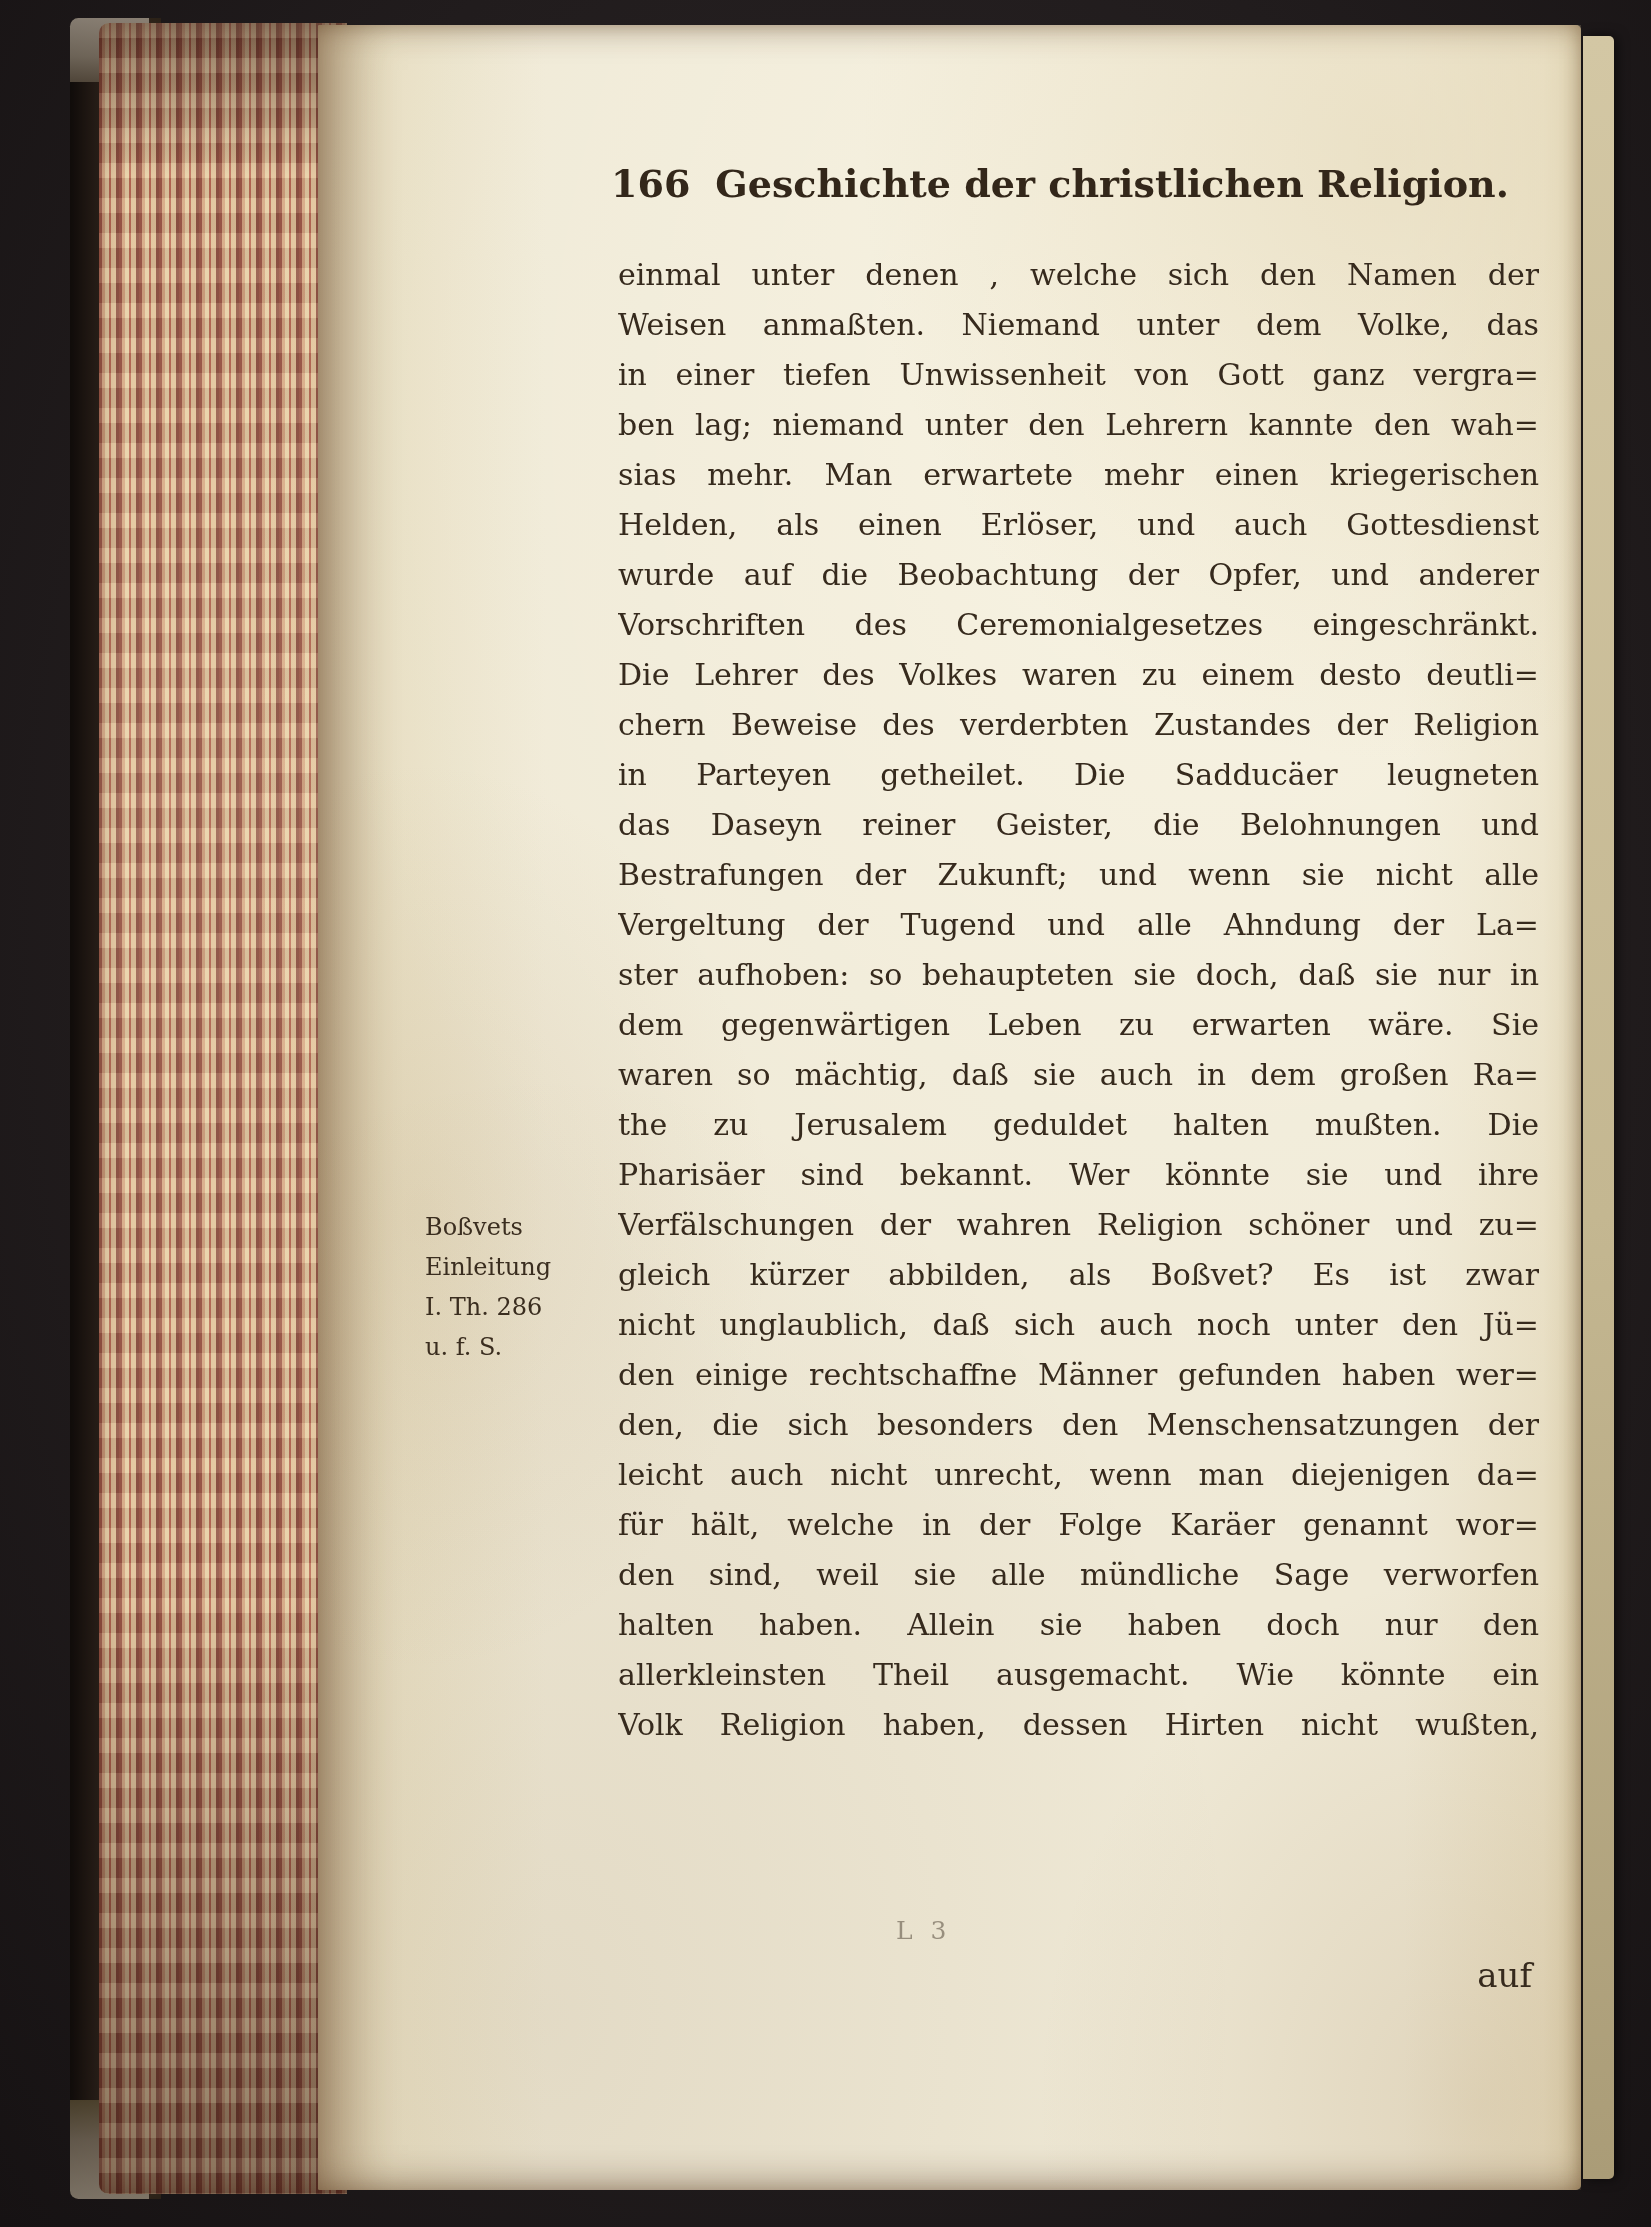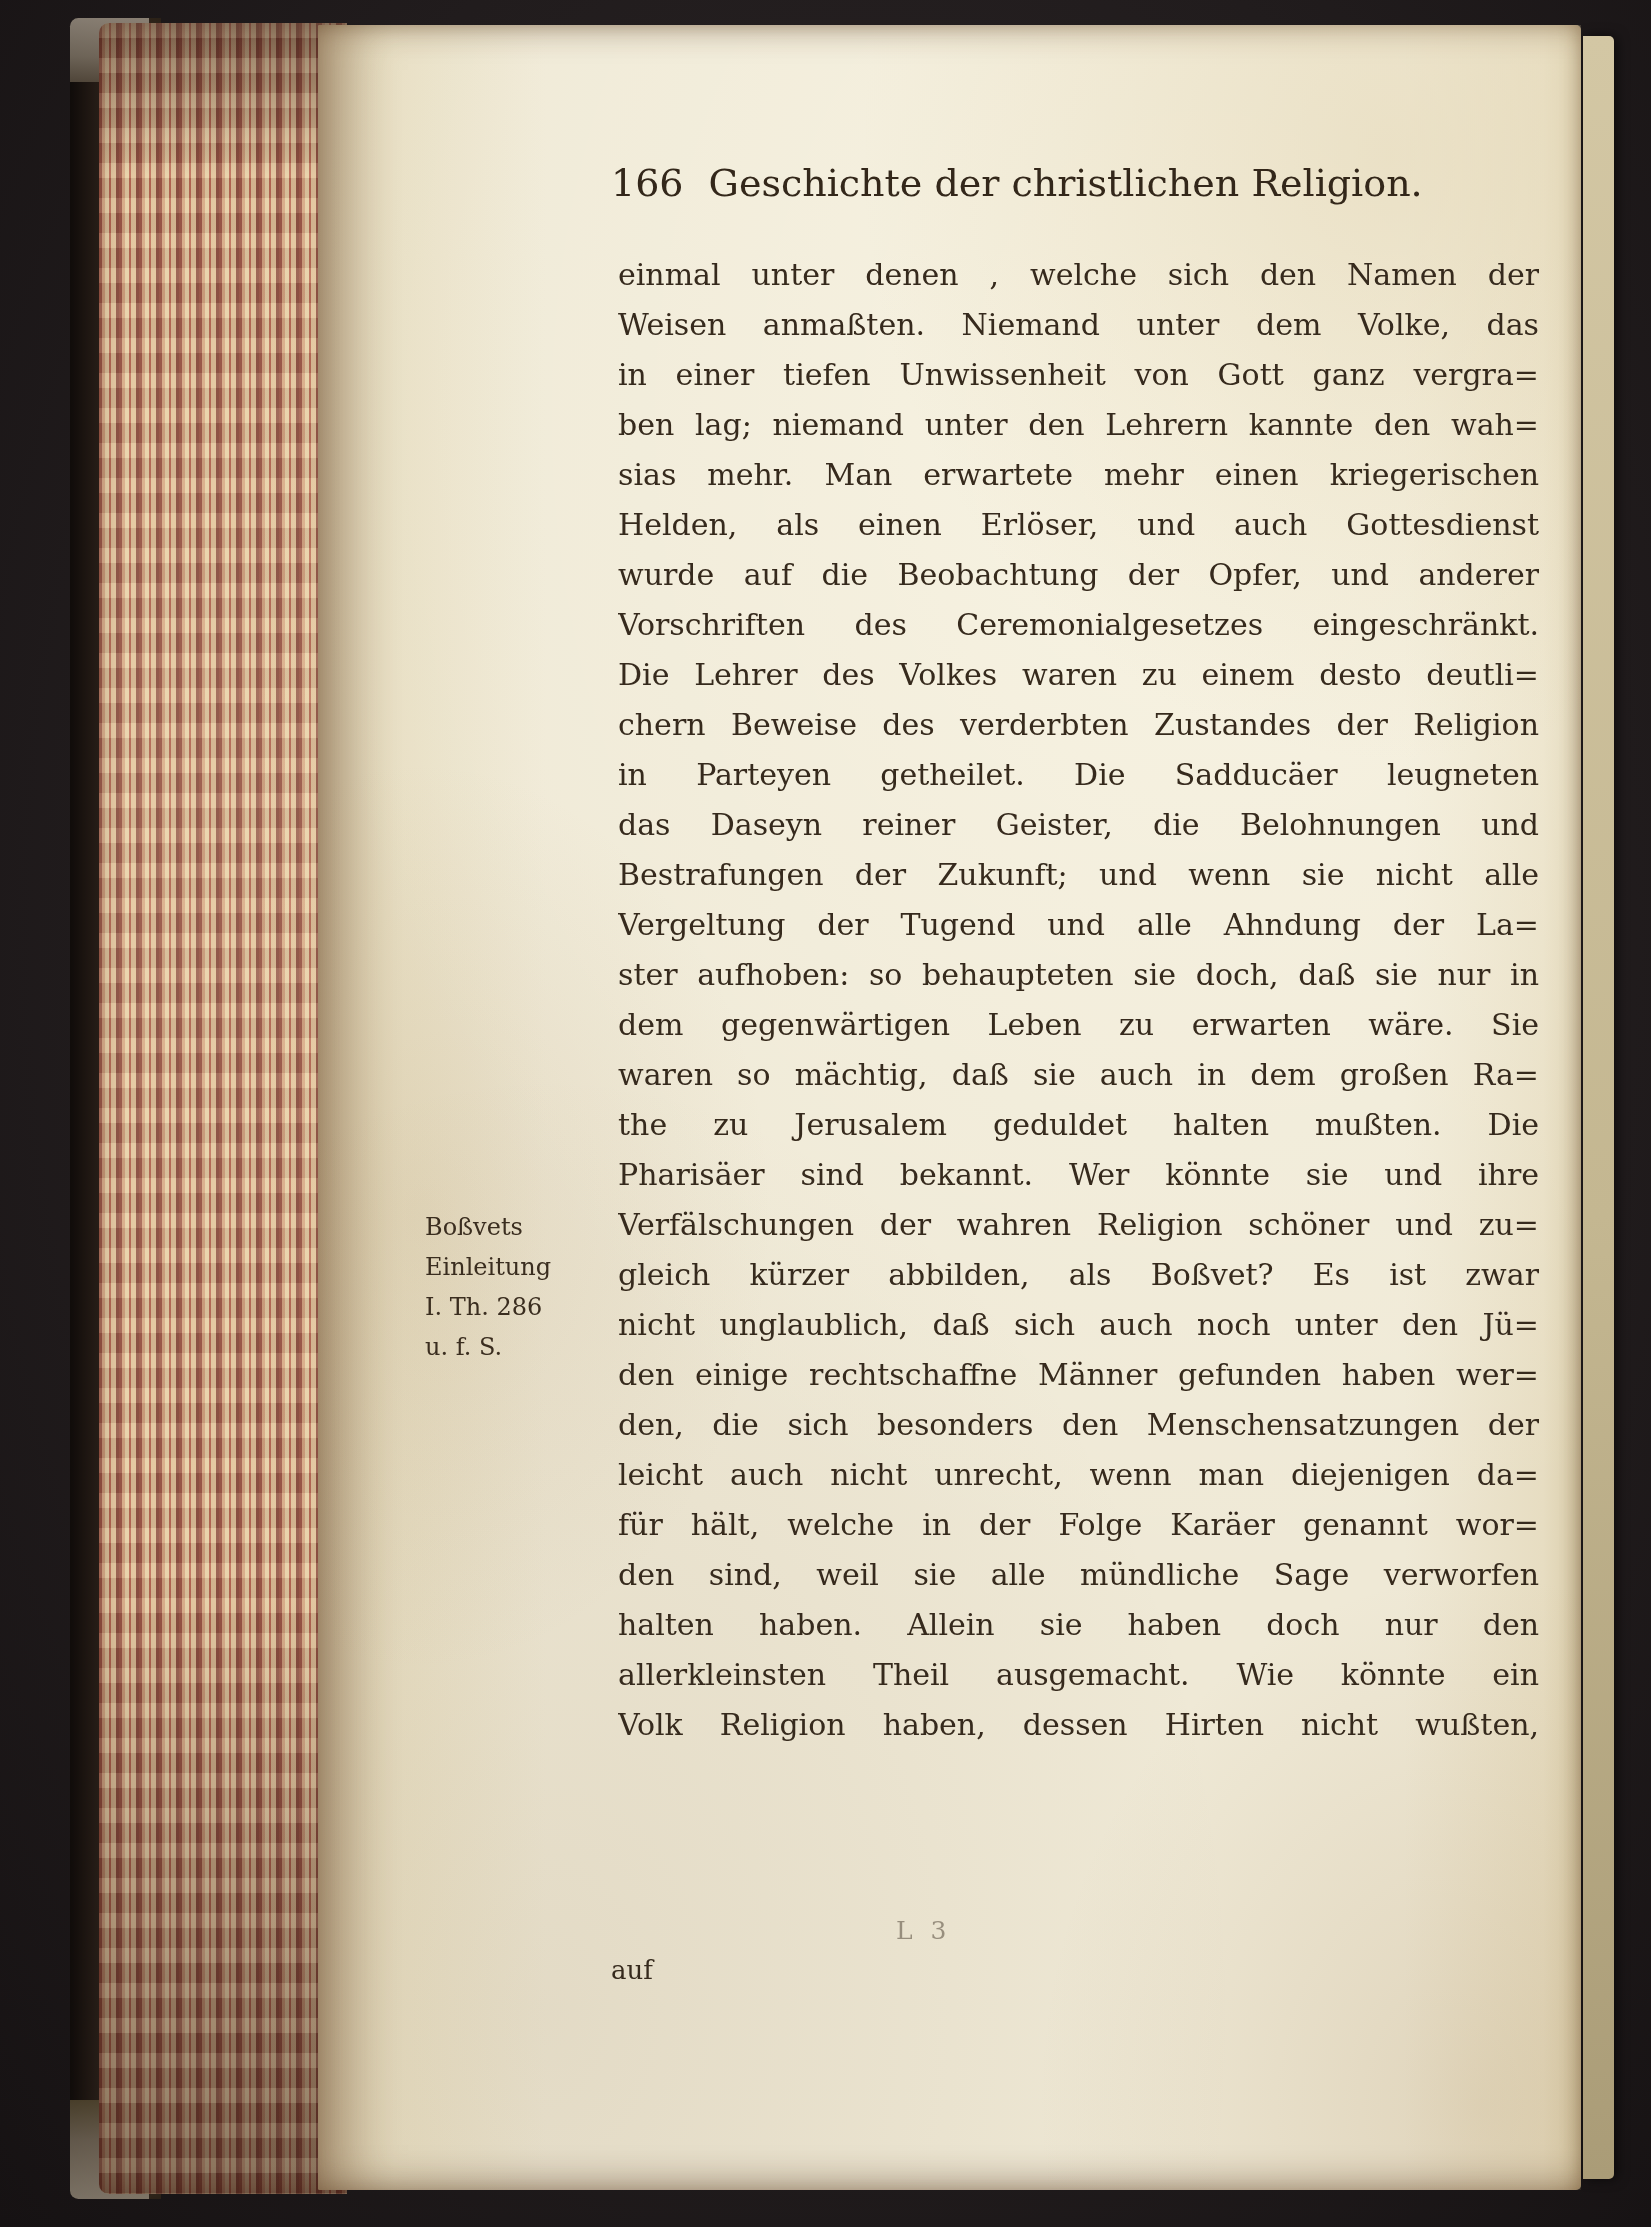--- a/index.html
+++ b/index.html
@@ -73,42 +73,42 @@
   .paper::before {
     content:""; position:absolute; inset:0; pointer-events:none;
     background:
       radial-gradient(60% 40% at 85% 6%, rgba(214,195,150,0.35), transparent 70%),
       radial-gradient(40% 30% at 8% 55%, rgba(170,140,95,0.16), transparent 70%),
       radial-gradient(50% 35% at 92% 96%, rgba(170,140,95,0.22), transparent 70%);
   }
 
   .header {
     position:absolute; left:293px; top:136px; width:921px;
-    color:#33271a; font-weight:normal; font-size:38px; white-space:nowrap;
+    color:#33271a; font-weight:bold; font-size:38px; white-space:nowrap;
   }
   .pagenum { margin-right:25px; }
 
   .body-text {
     position:absolute; left:300px; top:225px; width:921px;
     color:#362a1d; font-size:30px; line-height:50px;
   }
   .text-line { text-align:justify; text-align-last:justify; text-justify:inter-word; height:50px; overflow:hidden; }
 
   .margin-note {
     position:absolute; left:107px; top:1182px; width:178px;
     color:#3a2d1f; font-size:24px; line-height:40px;
   }
 
   .signature {
     position:absolute; left:578px; top:1891px; width:182px; text-align:left;
     color:#362a1d; opacity:0.45; font-size:25px; letter-spacing:5px; filter:blur(0.3px);
   }
   .catchword-row {
-    position:absolute; left:293px; top:1930px; width:921px; text-align:left;
-    color:#362a1d; font-size:26px;
+    position:absolute; left:293px; top:1930px; width:921px; text-align:right;
+    color:#362a1d; font-size:34px;
   }
 </style>
 </head>
 <body>
 
 <div class="scene">
   <div class="book">
     <div class="spine"></div>
     <div class="spine-cap top"></div>
     <div class="spine-cap bottom"></div>

